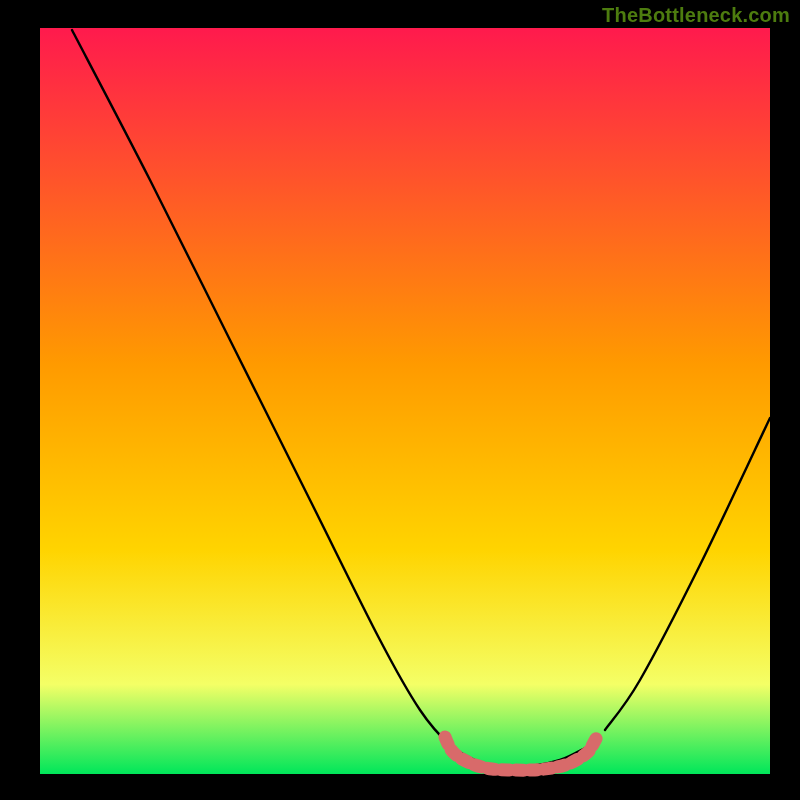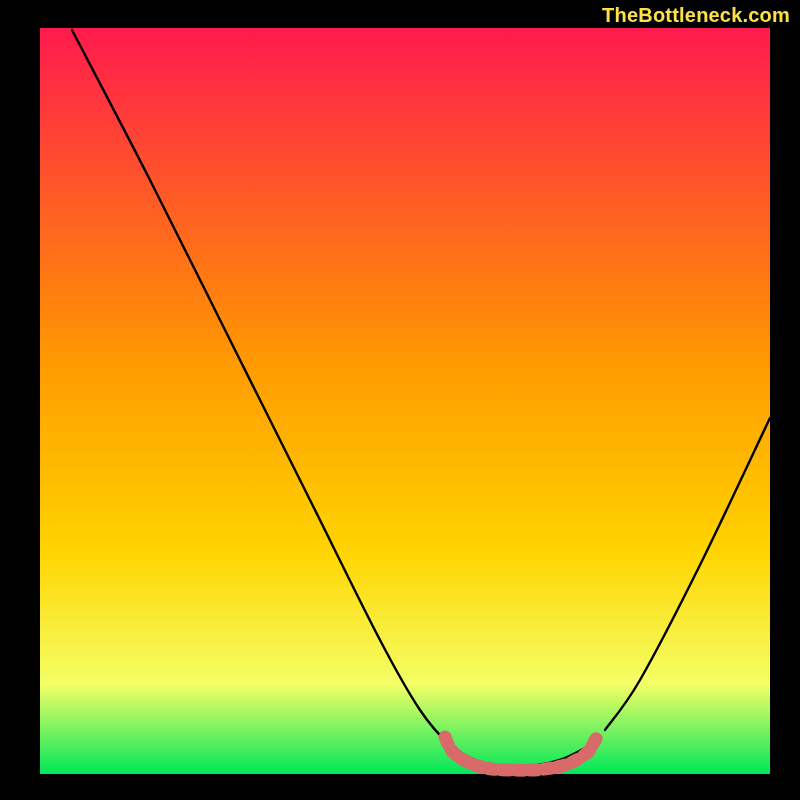--- a/index.html
+++ b/index.html
@@ -14,21 +14,21 @@
   .frame {
     position: relative;
     width: 800px;
     height: 800px;
     background: #000;
   }
   .watermark {
     position: absolute;
     top: 4px;
     right: 10px;
-    color: #fde047;
+    color: #4d7c0f;
     font-size: 20px;
     font-weight: bold;
     letter-spacing: 0.2px;
     z-index: 10;
   }
   svg {
     position: absolute;
     top: 0;
     left: 0;
   }

